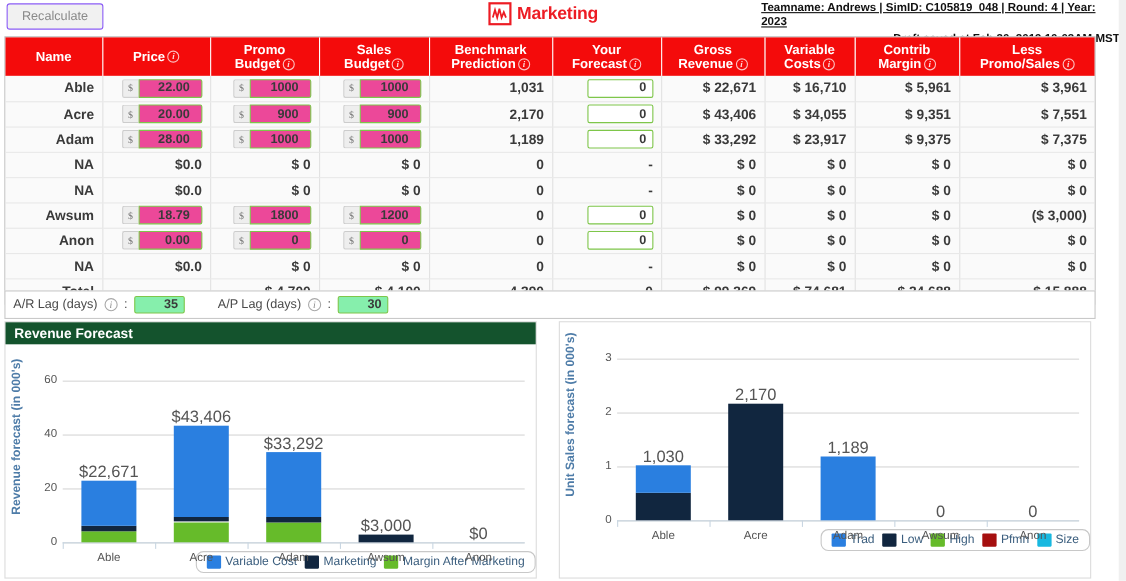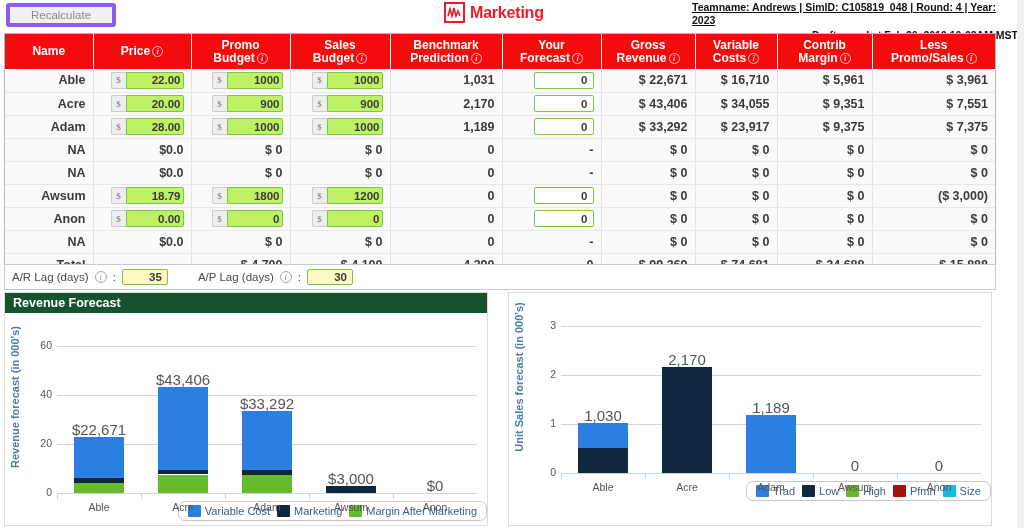--- a/index.html
+++ b/index.html
@@ -11,23 +11,23 @@
     color:#333;
     overflow:hidden;
     font-size:12px;
   }
   #app { position:relative; width:1024px; height:528px; }
 
   
   .topbar { position:relative; height:32px; }
   .recalc-btn {
     position:absolute; left:6px; top:3px;
-    width:110px; height:24px;
+    width:88px; height:24px;
     background:#f1f1f1;
-    border:4px solid #8b5cf6; border-radius:3px;
+    border:1px solid #8b5cf6; border-radius:3px;
     color:#8a8a8a; font-size:11.5px;
     display:flex; align-items:center; justify-content:center;
     cursor:pointer;
   }
   .brand {
     position:absolute; left:444px; top:2px;
     display:flex; align-items:center; gap:5px;
   }
   .brand-mark {
     width:21px; height:21px;
@@ -102,21 +102,21 @@
   }
   .inp-pre {
     width:15px; height:17px; background:#eeeeee;
     border:1px solid #ccc; border-right:none; border-radius:2px 0 0 2px;
     font-size:9px; color:#777; font-weight:normal;
     display:flex; align-items:center; justify-content:center;
     font-family:"Liberation Serif", serif;
   }
   .inp {
     height:17px; border:1px solid #7ec64a; border-radius:0 2px 2px 0;
-    background:#bef264; text-align:right; padding-right:2px;
+    background:#ec4899; text-align:right; padding-right:10px;
     font-size:11.5px; font-weight:bold; color:#3a3a3a;
     display:flex; align-items:center; justify-content:flex-end;
     font-family:"Liberation Sans", sans-serif;
   }
   .w-price { width:58px; }
   .w-bud   { width:56px; }
   .inp-lone {
     height:17px; width:60px; border:1px solid #7ec64a; border-radius:2px;
     background:#fff; text-align:right; padding-right:5px;
     font-size:11.5px; font-weight:bold; color:#3a3a3a;
@@ -126,21 +126,21 @@
 
   
   .lagbar {
     position:absolute; left:4px; top:264px; width:992px; height:26px;
     border:1px solid #c9c9c9; background:#fff;
     display:flex; align-items:center; padding-left:7px; gap:6px;
     font-size:11.5px; color:#4a4a4a;
   }
   .lag-inp {
     width:46px; height:16px; border:1px solid #7ec64a; border-radius:2px;
-    background:#fef9c3; text-align:right; padding-right:5px;
+    background:#86efac; text-align:right; padding-right:5px;
     font-size:11.5px; font-weight:bold; color:#3a3a3a;
     display:inline-flex; align-items:center; justify-content:flex-end;
   }
   .lag-gap { width:18px; }
 
   
   .panel {
     position:absolute; top:292px; height:234px;
     border:1px solid #dcdcdc; background:#fff;
   }

